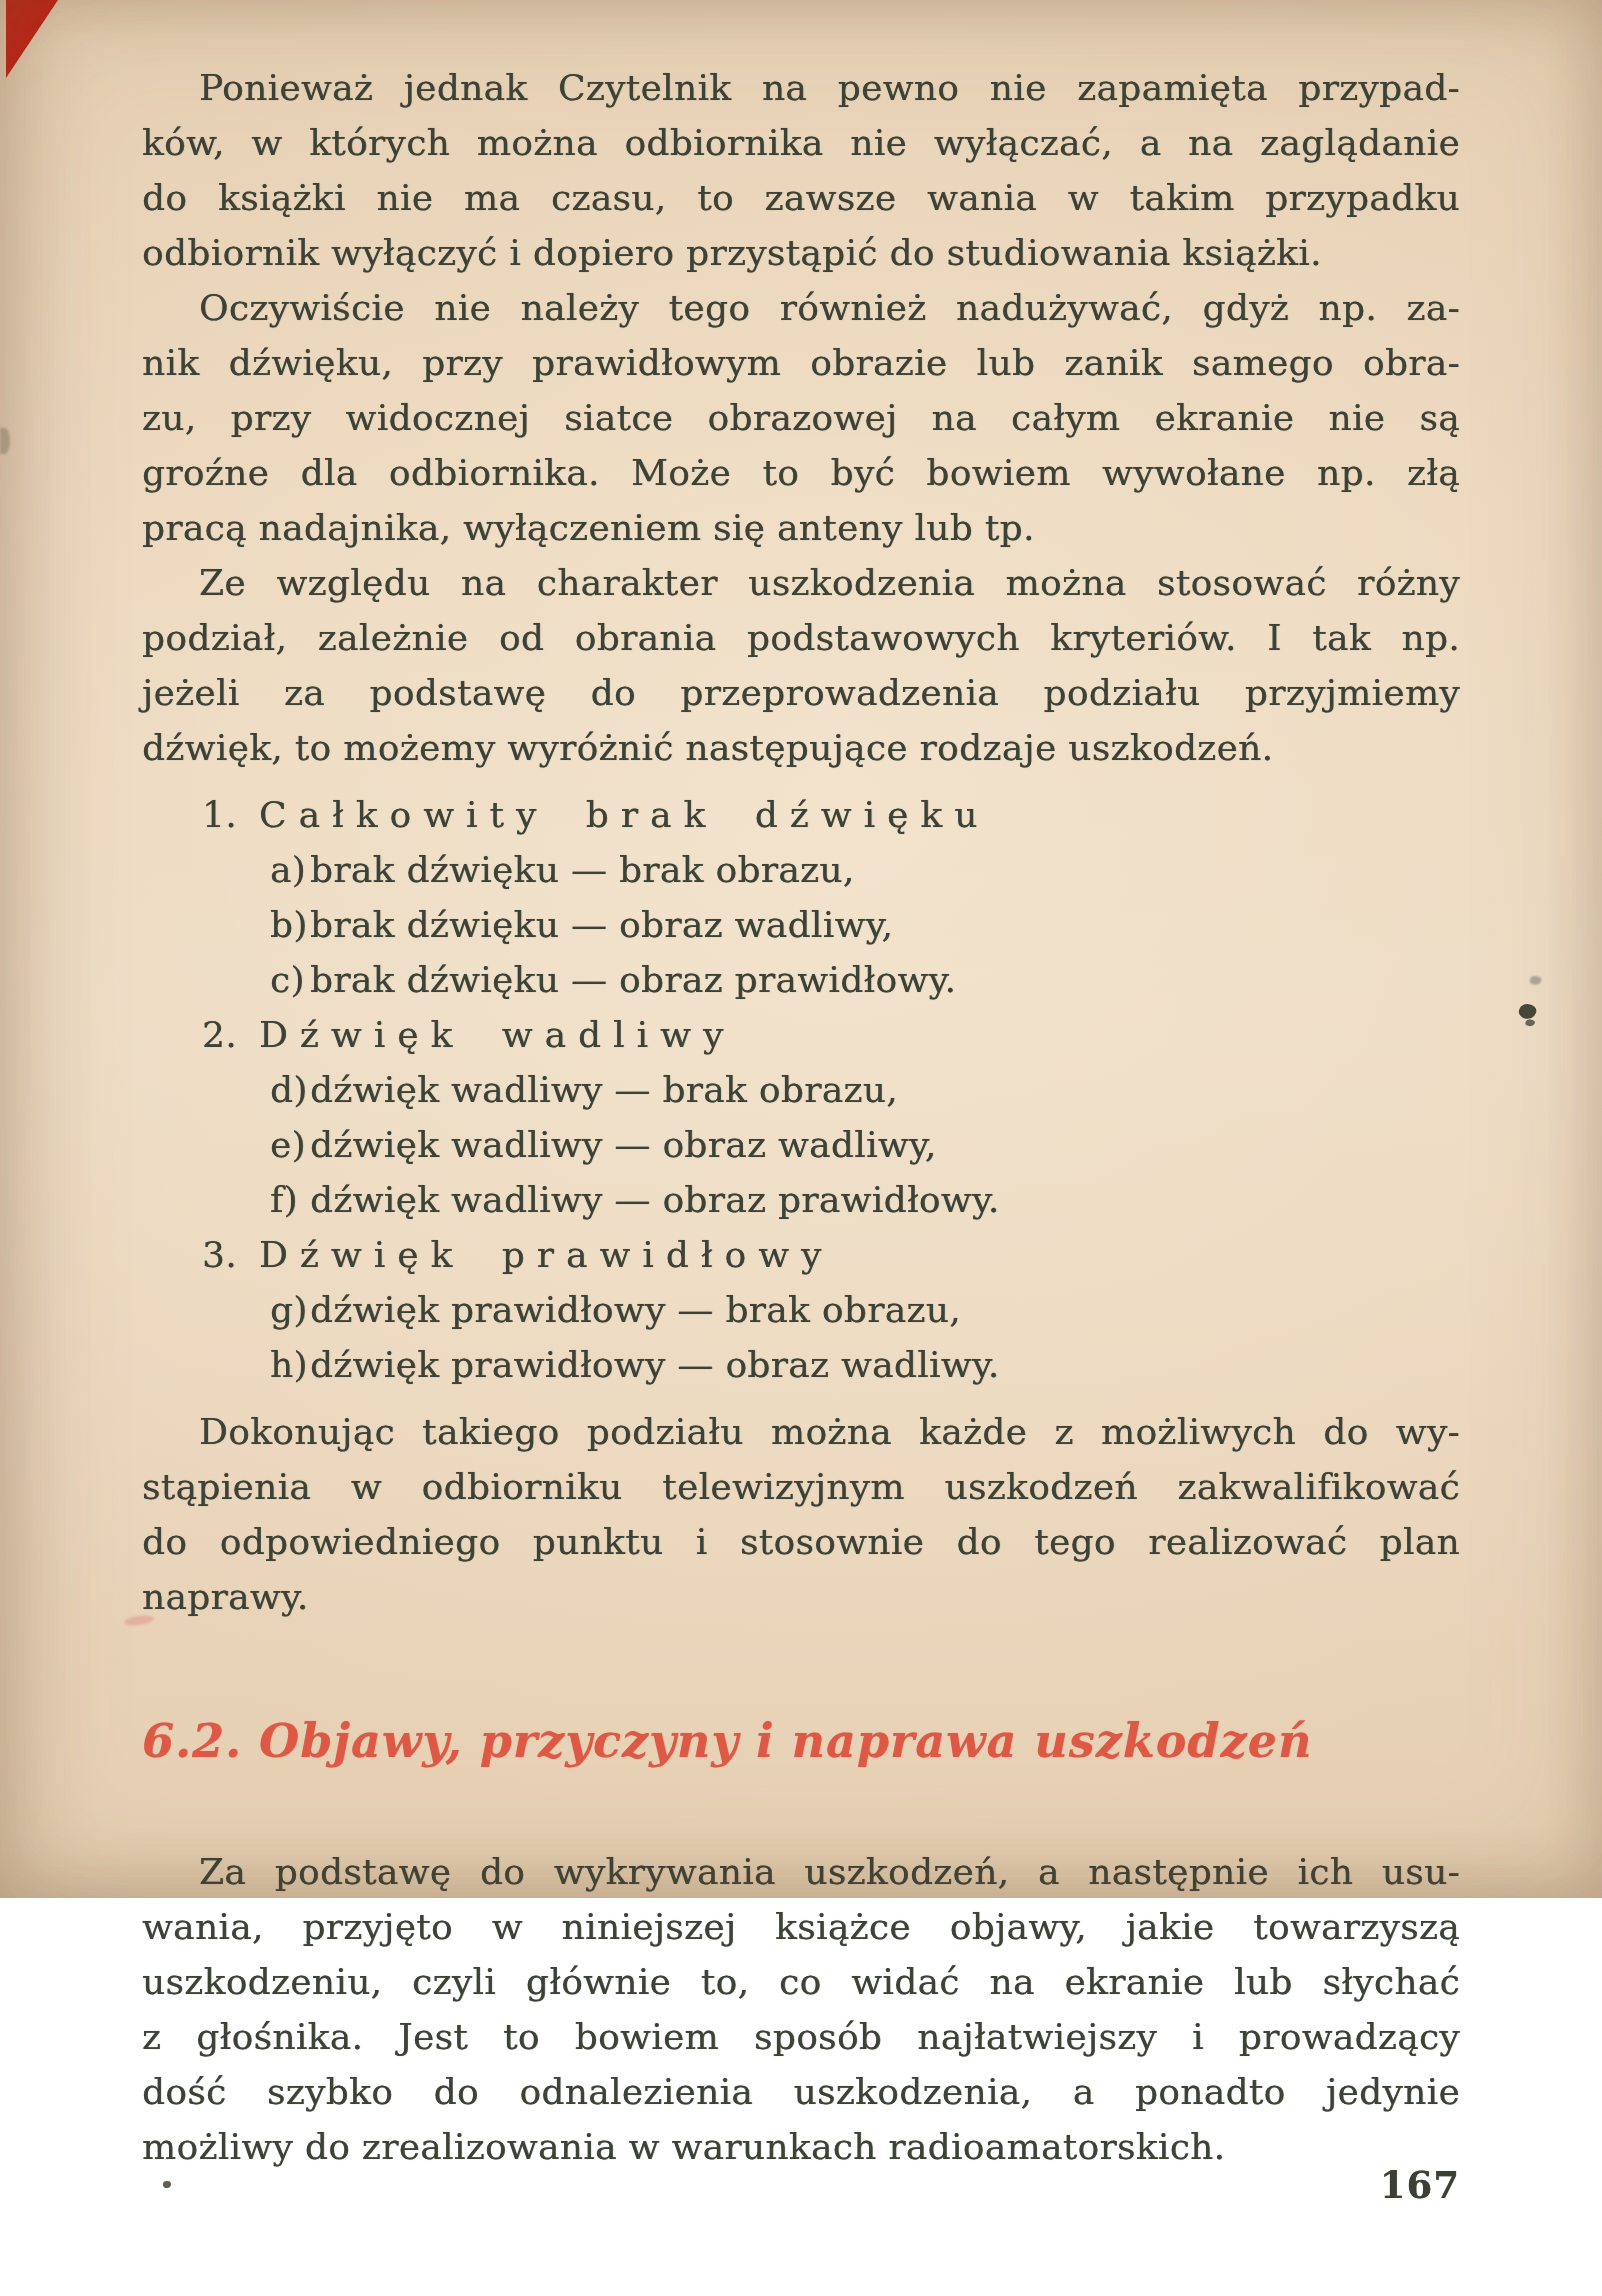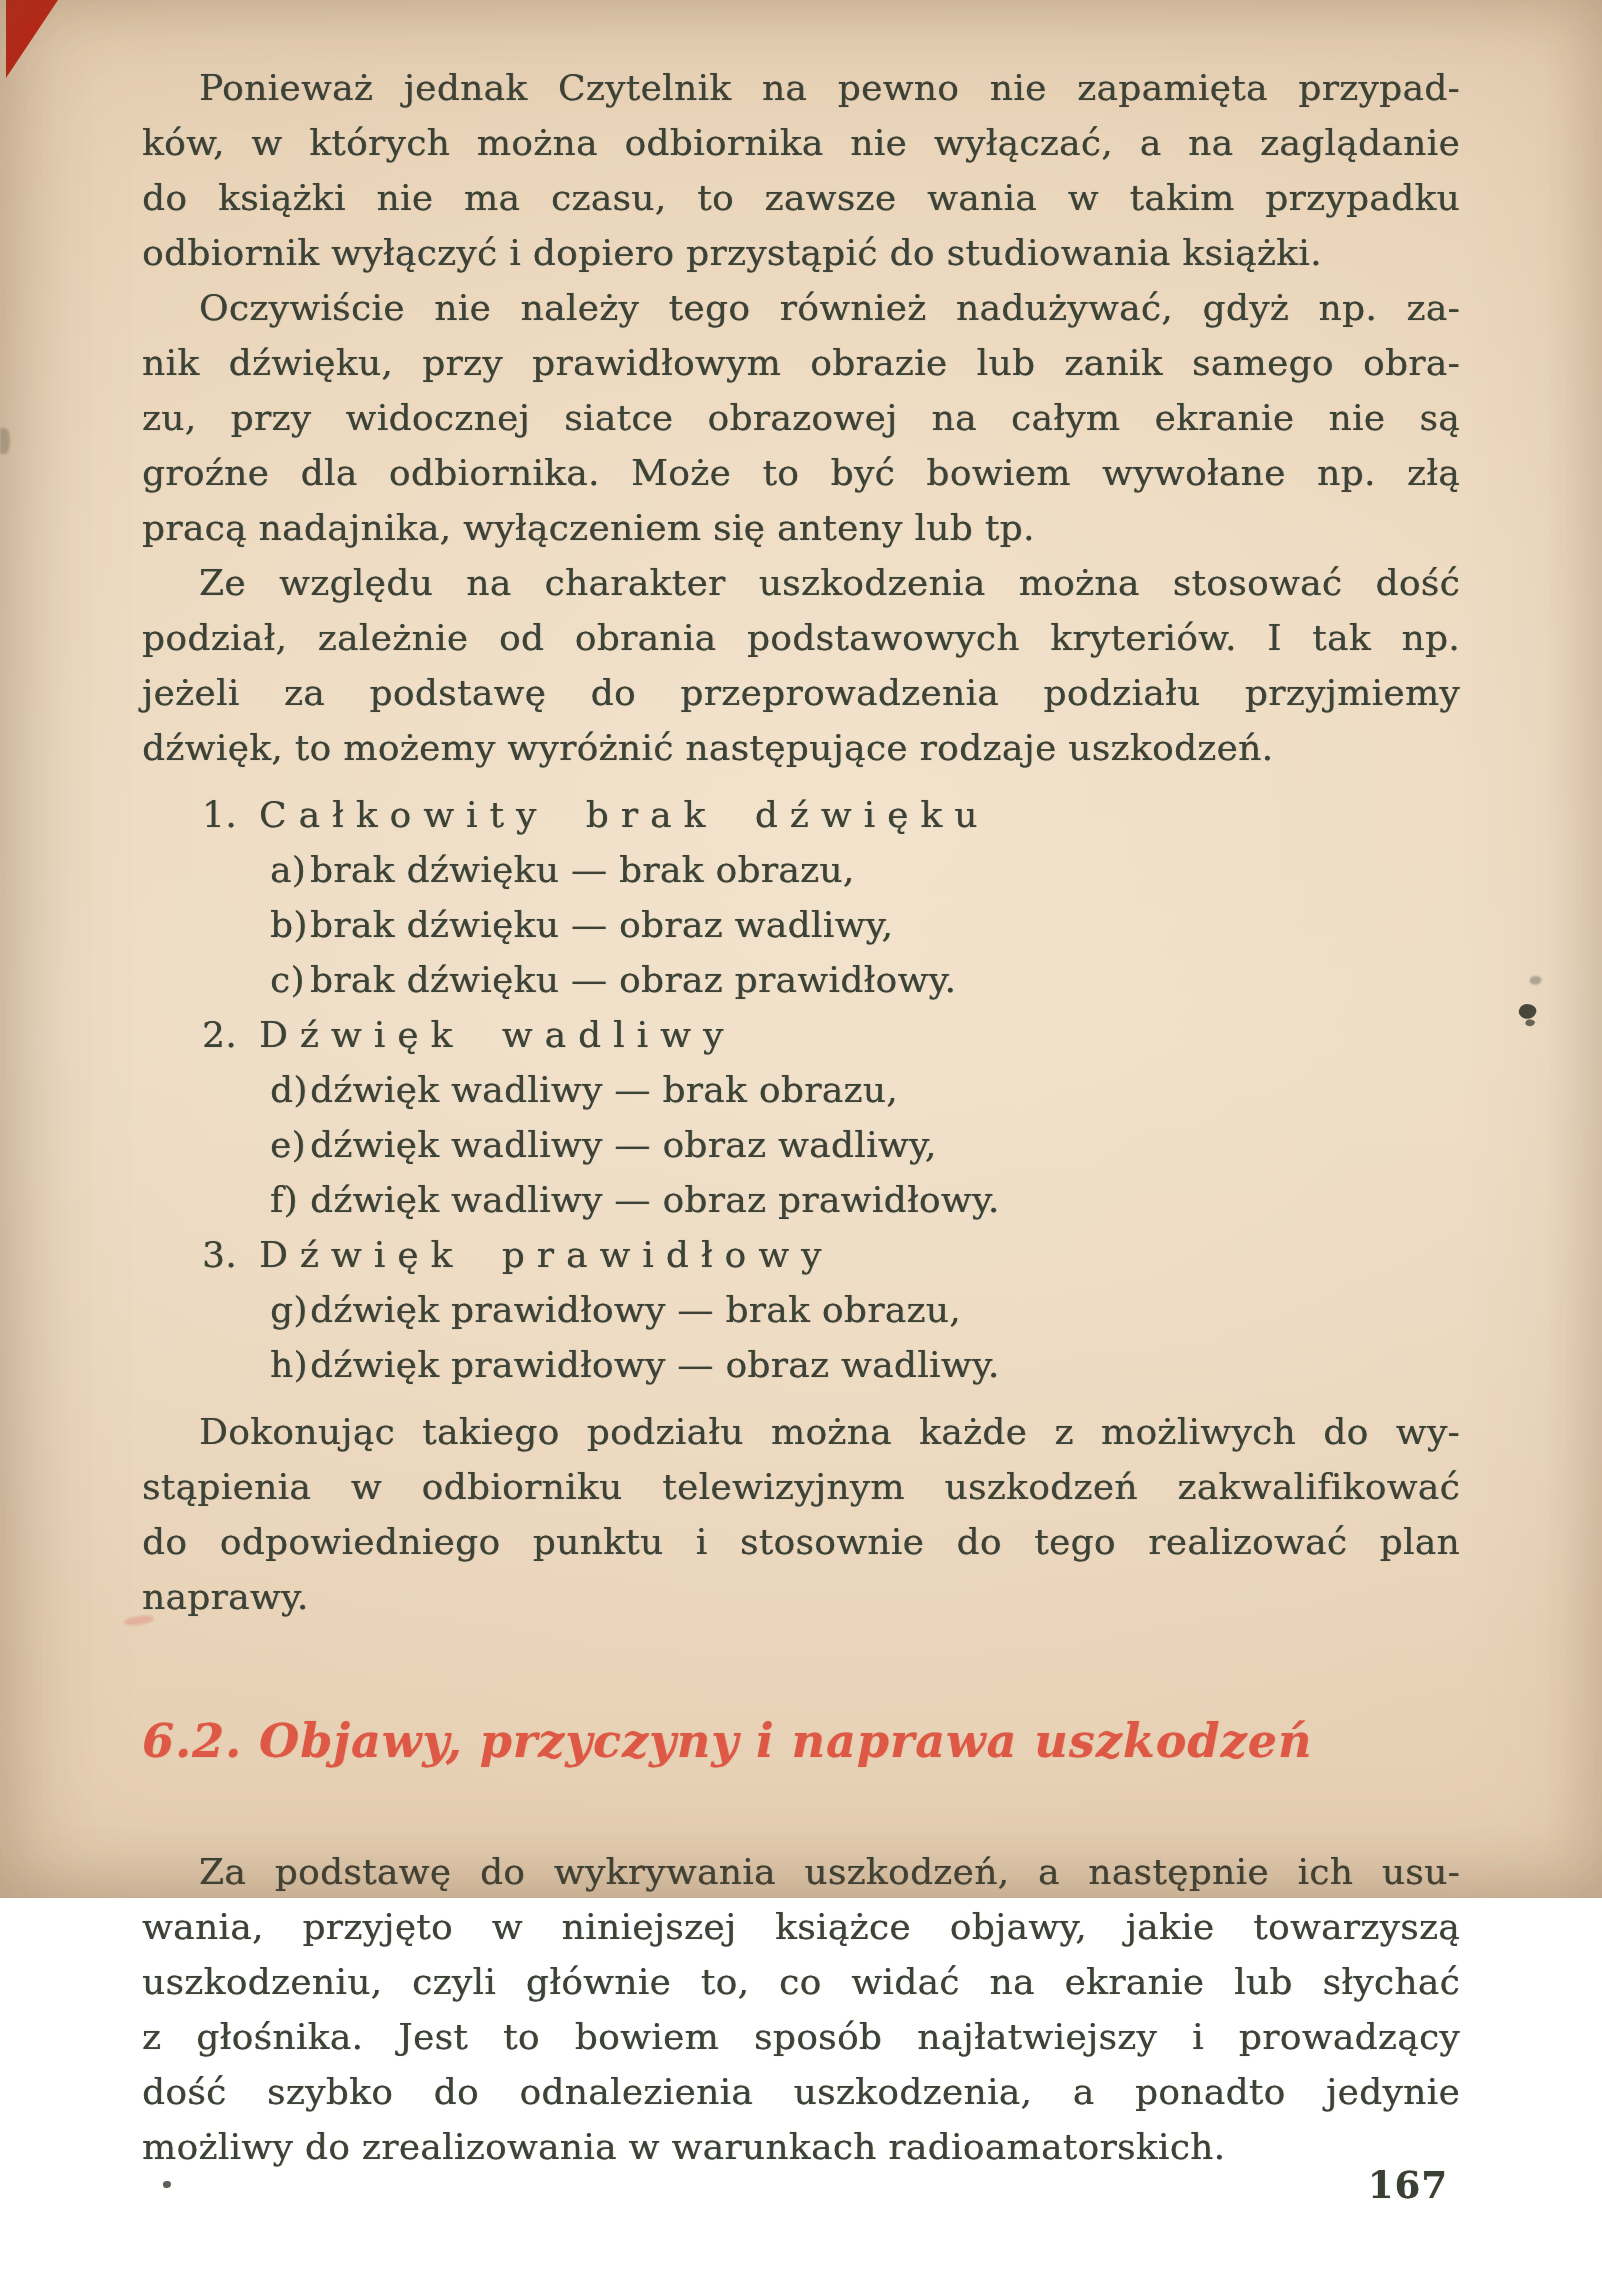--- a/index.html
+++ b/index.html
@@ -44,21 +44,21 @@
   .li.num .spaced{letter-spacing:12px;word-spacing:14px;}
   .li.sub{padding-left:116px;}
   .li.sub .marker{display:inline-block;width:40px;}
   .heading{
     margin:88px 0 0 0;padding:0;font-size:46px;line-height:58px;
     font-style:italic;font-weight:bold;color:#de5945;letter-spacing:1px;
     text-shadow:0.4px 0.4px 1px rgba(214,80,58,0.55);white-space:nowrap;
   }
   .para.after-heading{margin-top:74px;}
   .pagenum{
-    position:absolute;top:2163px;right:154px;
+    position:absolute;top:2163px;right:142px;
     font-size:37px;font-weight:bold;color:#3a4034;letter-spacing:1px;
     text-shadow:0.35px 0.35px 0.7px rgba(52,58,46,0.7);
   }
   
   .speck-right{
     position:absolute;left:1519px;top:1004px;width:17px;height:15px;
     background:#47473d;border-radius:55% 40% 60% 45%;transform:rotate(18deg);
     box-shadow:6px 10px 0 -4px rgba(71,71,61,0.8), -2px -32px 2px -3px rgba(100,98,84,0.45);
   }
   .speck-bottomleft{
@@ -93,21 +93,21 @@
 
     <p class="para">
       <span class="line indent">Oczywiście nie należy tego również nadużywać, gdyż np. za-</span>
       <span class="line">nik dźwięku, przy prawidłowym obrazie lub zanik samego obra-</span>
       <span class="line">zu, przy widocznej siatce obrazowej na całym ekranie nie są</span>
       <span class="line">groźne dla odbiornika. Może to być bowiem wywołane np. złą</span>
       <span class="line end">pracą nadajnika, wyłączeniem się anteny lub tp.</span>
     </p>
 
     <p class="para">
-      <span class="line indent">Ze względu na charakter uszkodzenia można stosować dość</span>
+      <span class="line indent">Ze względu na charakter uszkodzenia można stosować różny</span>
       <span class="line">podział, zależnie od obrania podstawowych kryteriów. I tak np.</span>
       <span class="line">jeżeli za podstawę do przeprowadzenia podziału przyjmiemy</span>
       <span class="line end">dźwięk, to możemy wyróżnić następujące rodzaje uszkodzeń.</span>
     </p>
 
     <div class="fault-list">
       <div class="li num">
         <span class="marker">1.</span><span class="spaced">Całkowity brak dźwięku</span>
       </div>
       <div class="li sub">

